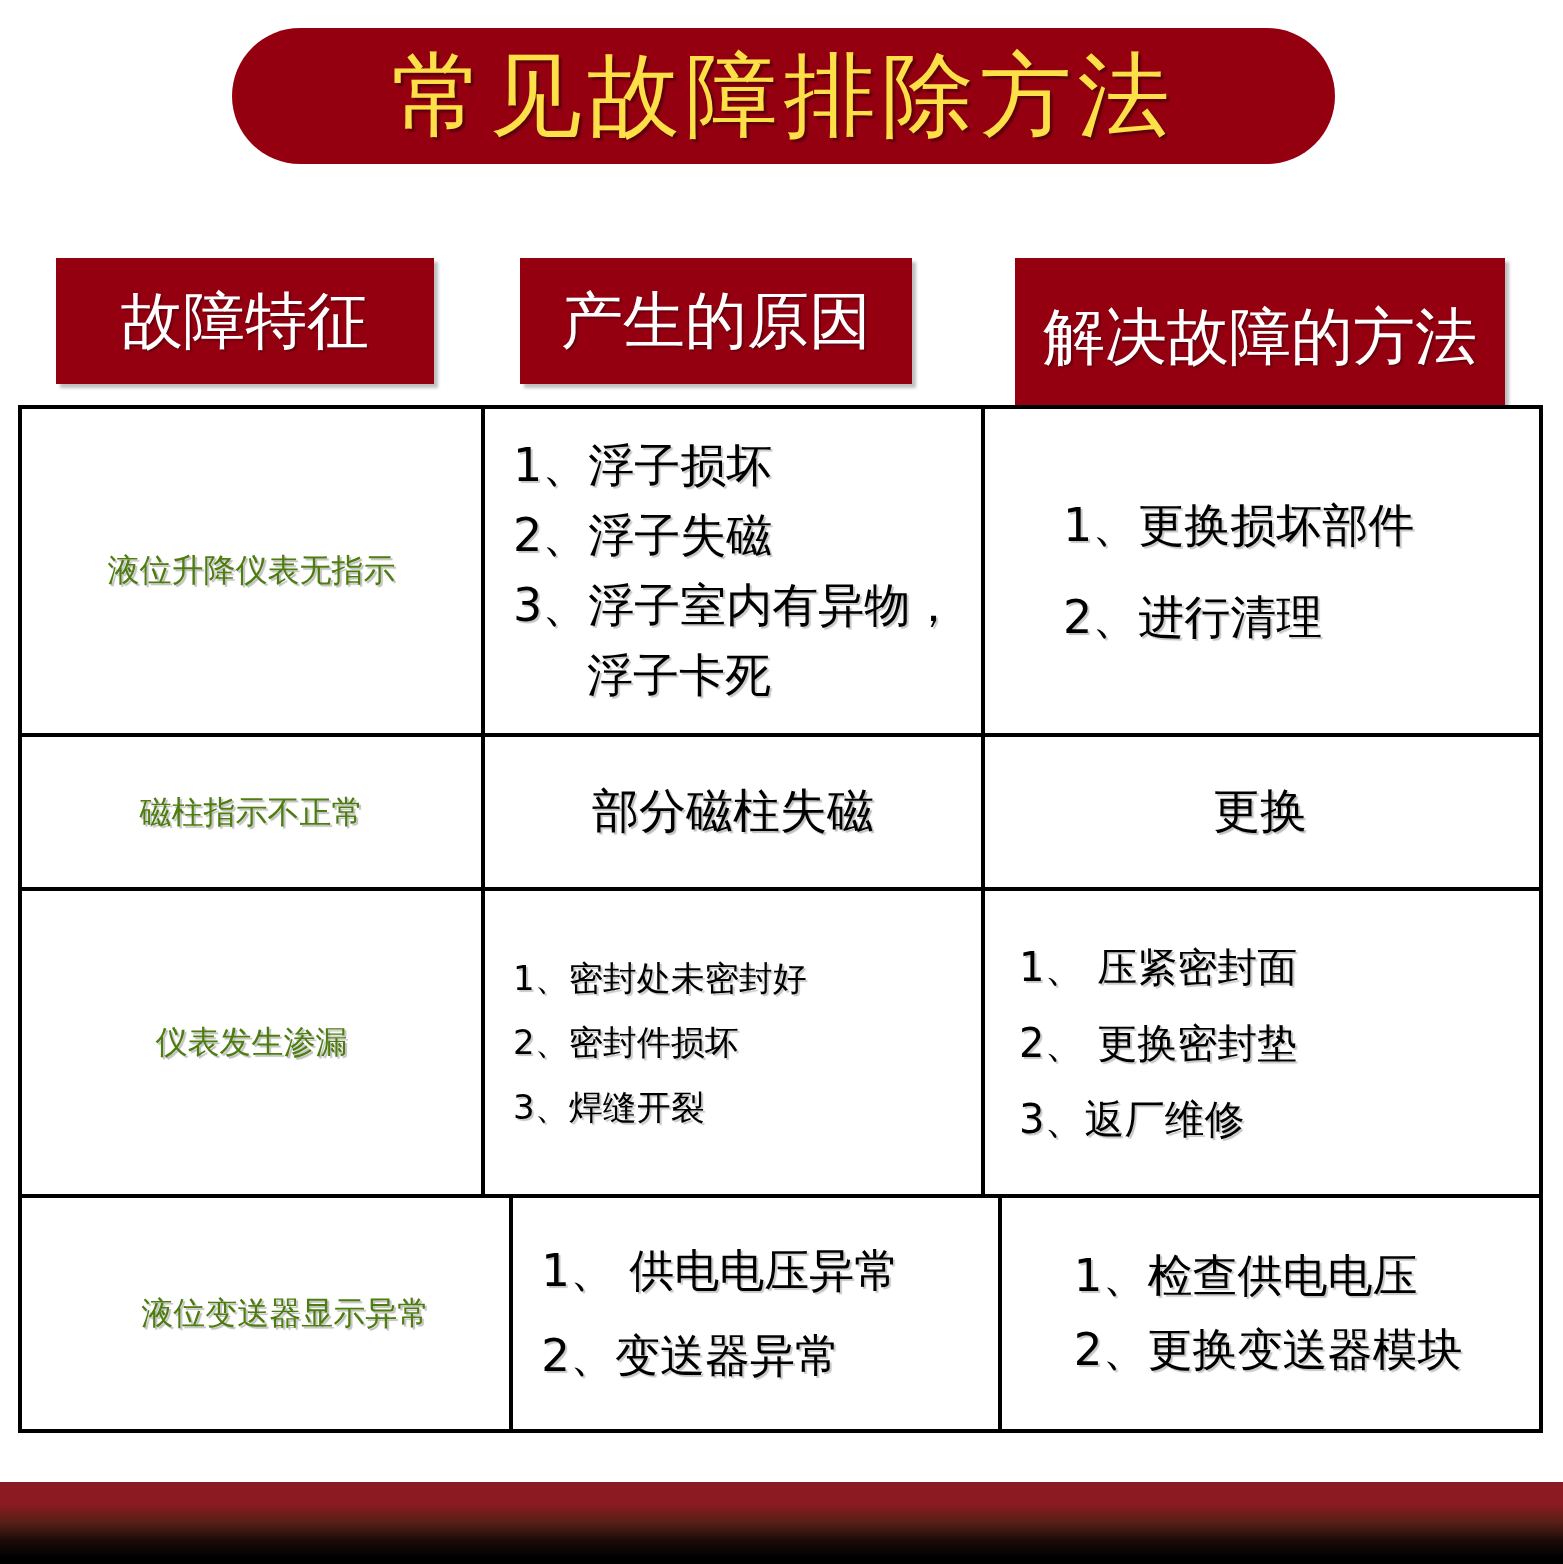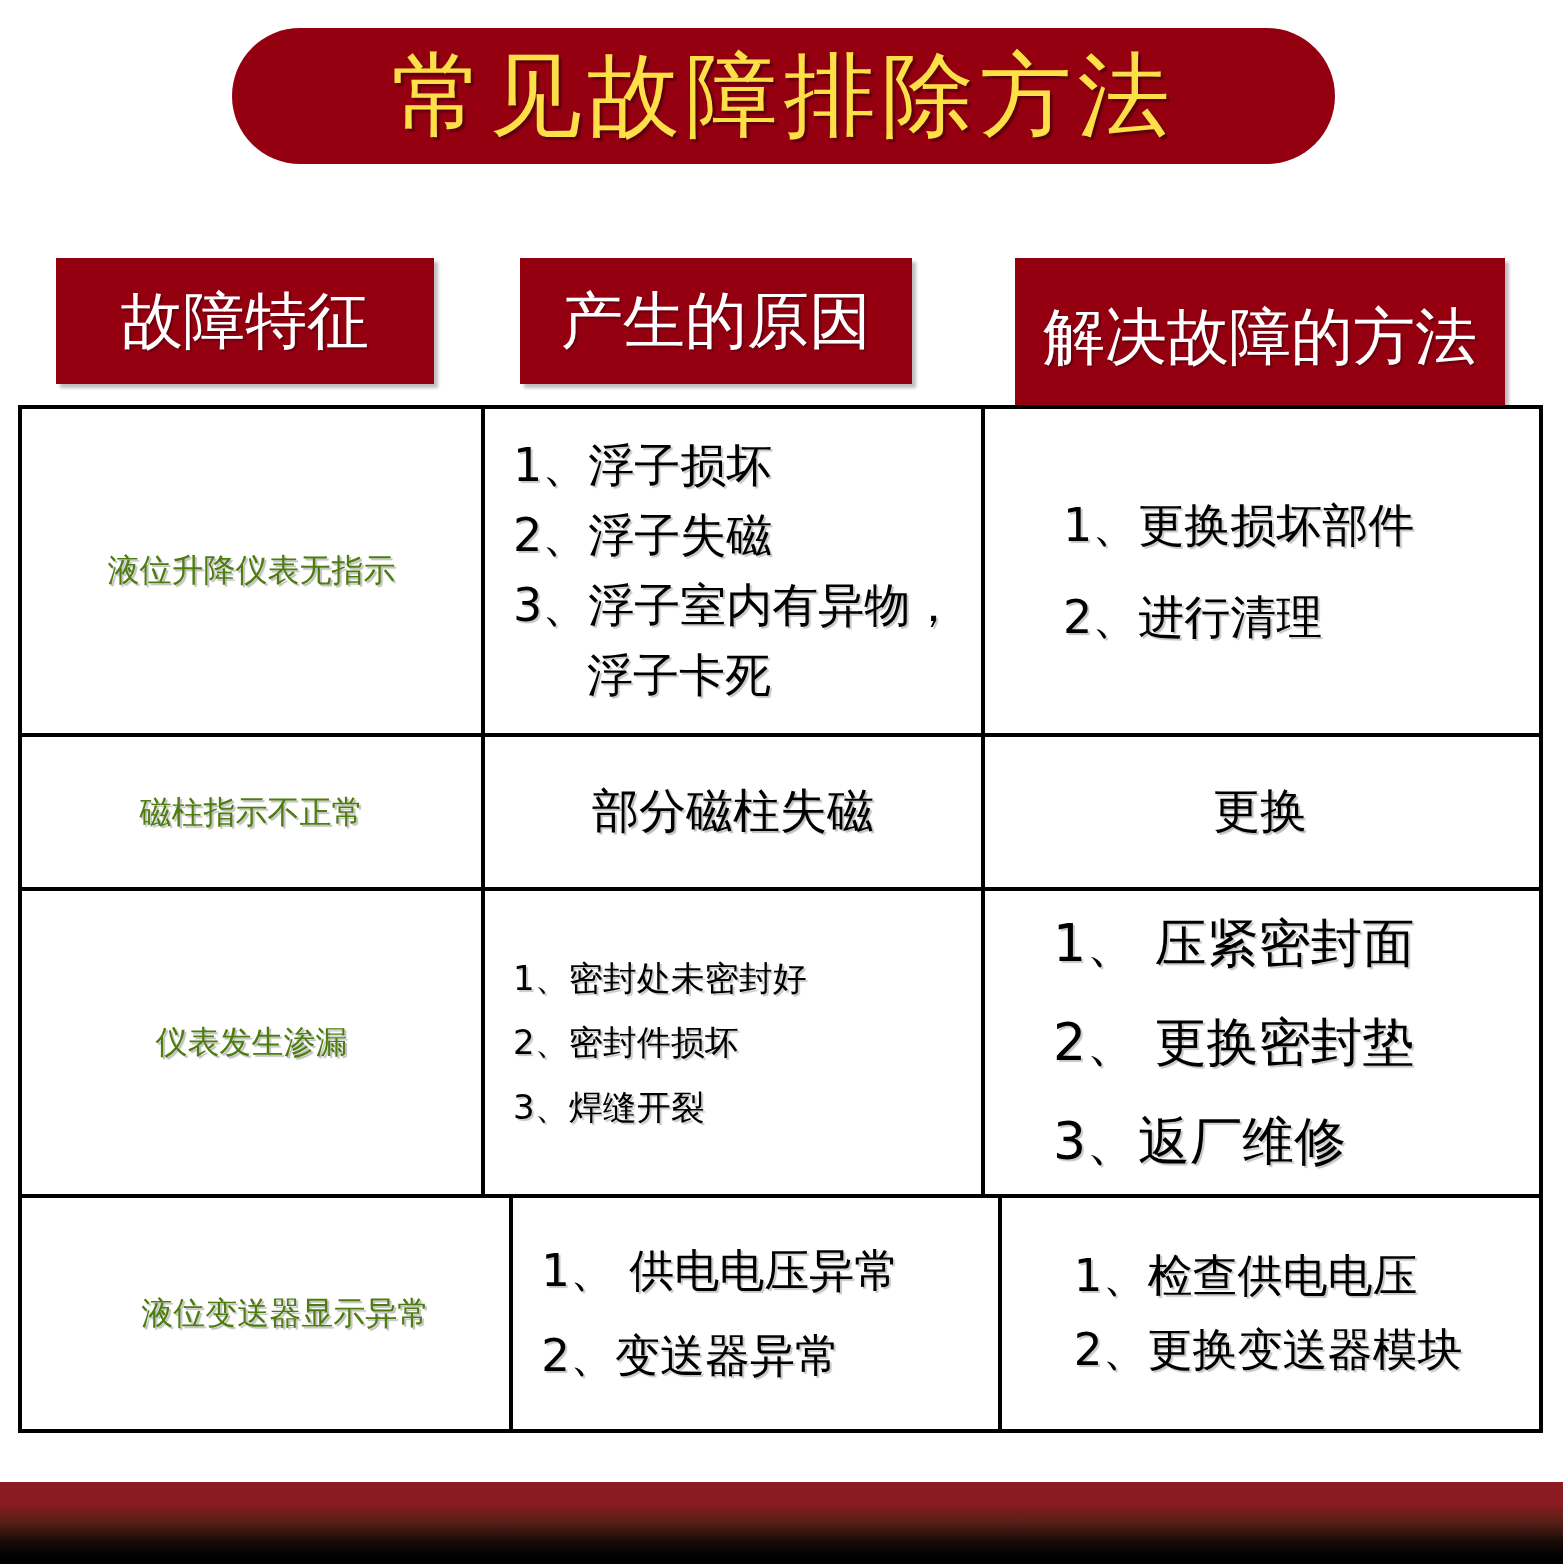--- a/index.html
+++ b/index.html
@@ -138,21 +138,21 @@
     text-align: center;
     color: #000000;
     white-space: nowrap;
     text-shadow: 2px 2px 1px rgba(0,0,0,0.25);
   }
 
   
   .r1 .c2 .list { font-size: 46px; line-height: 1.52; padding-left: 28px; }
   .r1 .c3 .list { font-size: 46px; line-height: 2.0;  padding-left: 78px; }
   .r3 .c2 .list { font-size: 34px; line-height: 1.9;  padding-left: 28px; }
-  .r3 .c3 .list { font-size: 52px; line-height: 1.9;  padding-left: 68px; }
+  .r3 .c3 .list { font-size: 40px; line-height: 1.9;  padding-left: 34px; }
   .r4 .c2 .list { font-size: 45px; line-height: 1.9;  padding-left: 28px; }
   .r4 .c3 .list { font-size: 45px; line-height: 1.65; padding-left: 72px; }
 
   .r1 .c2 .list li .cont { padding-left: 74px; }
 
   
   .bottom-bar {
     position: absolute;
     left: 0;
     top: 1482px;

